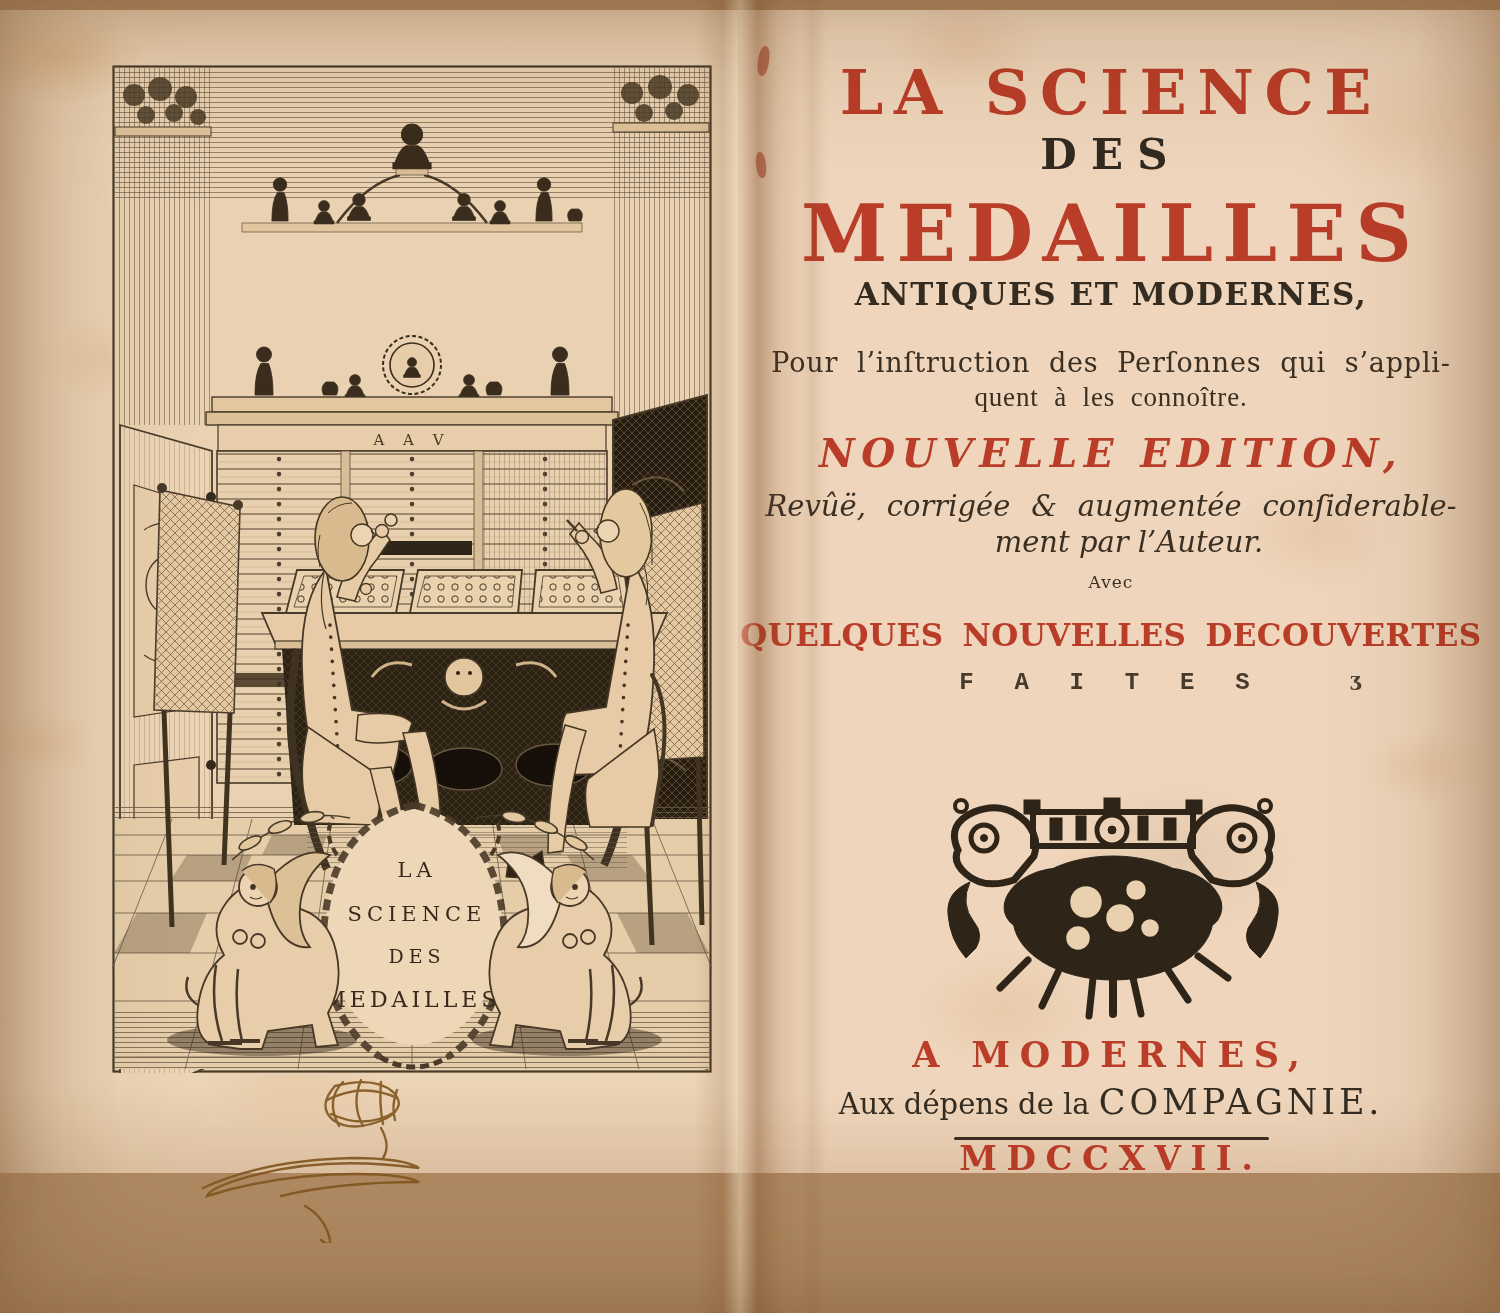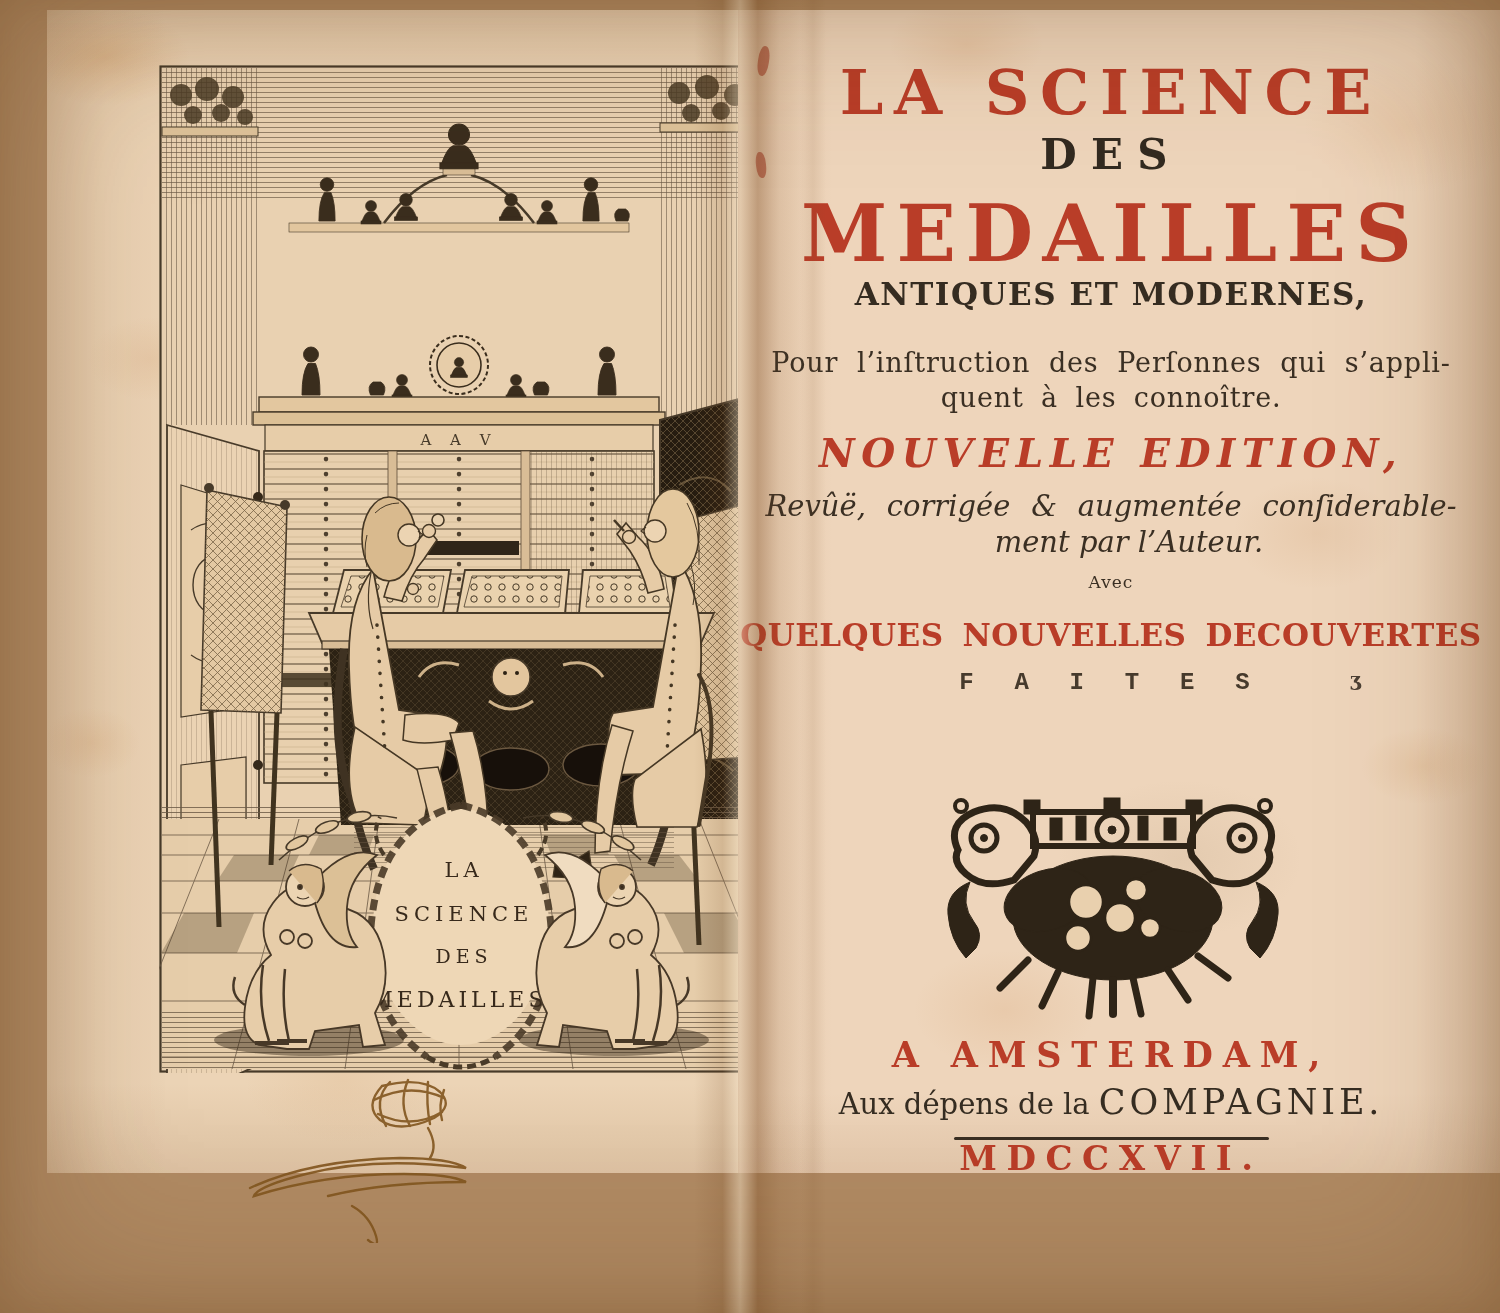--- a/index.html
+++ b/index.html
@@ -9,21 +9,21 @@
   .page-left{left:0;width:738px;
     background:
       radial-gradient(120px 70px at 8% 4%, rgba(196,130,62,.25), transparent 70%),
       radial-gradient(90px 60px at 14% 30%, rgba(199,138,80,.14), transparent 70%),
       radial-gradient(70px 50px at 6% 63%, rgba(199,138,80,.16), transparent 70%),
       radial-gradient(140px 90px at 40% 92%, rgba(205,150,95,.13), transparent 70%),
       radial-gradient(100px 70px at 85% 88%, rgba(196,134,76,.12), transparent 70%),
       linear-gradient(90deg, rgba(130,82,40,.20) 0, rgba(130,82,40,.05) 60px, transparent 120px),
       linear-gradient(0deg, rgba(130,82,40,.14) 0, transparent 90px),
       linear-gradient(180deg, rgba(130,82,40,.10) 0, transparent 70px),
-      #ecd4b6; margin-left: 47px;}
+      #ecd4b6;}
   .page-right{left:738px;width:762px;
     background:
       radial-gradient(110px 70px at 30% 3%, rgba(201,139,82,.18), transparent 70%),
       radial-gradient(150px 95px at 88% 10%, rgba(201,139,82,.14), transparent 70%),
       radial-gradient(120px 80px at 76% 45%, rgba(188,128,74,.13), transparent 70%),
       radial-gradient(170px 110px at 58% 73%, rgba(150,125,88,.12), transparent 72%),
       radial-gradient(130px 85px at 35% 86%, rgba(201,139,82,.15), transparent 70%),
       radial-gradient(90px 55px at 90% 65%, rgba(196,134,70,.16), transparent 70%),
       linear-gradient(90deg, rgba(150,98,50,.30) 0, rgba(150,98,50,.10) 34px, transparent 95px),
       linear-gradient(270deg, rgba(142,94,50,.20) 0, transparent 85px),
@@ -39,21 +39,21 @@
   .engraving{position:absolute;left:112px;top:55px;width:600px;height:1008px;}
   .scribble{position:absolute;left:185px;top:1068px;width:340px;height:165px;}
 
   .rp{position:absolute;left:0;right:16px;text-align:center;color:#3a2f23;}
   .red{color:#b93d28;}
   .t-main1{top:46px;font-size:62px;font-weight:bold;letter-spacing:.17em;}
   .t-des{top:120px;font-size:42px;font-weight:bold;letter-spacing:.34em;color:#322a20;}
   .t-main2{top:178px;font-size:78px;font-weight:bold;letter-spacing:.12em;}
   .t-sub{top:266px;font-size:31px;font-weight:bold;letter-spacing:.05em;color:#352c21;}
   .t-desc1{top:337px;font-size:27px;letter-spacing:.03em;word-spacing:.35em;}
-  .t-desc2{top:372px;font-size:27px;letter-spacing:.03em;word-spacing:.3em;}
+  .t-desc2{top:372px;font-size:27px;letter-spacing:.03em;word-spacing:.3em;font-family:Liberation Serif, serif;}
   .t-ed{top:420px;font-size:39px;font-weight:bold;font-style:italic;letter-spacing:.17em;}
   .t-rev1{top:479px;font-size:29px;font-style:italic;word-spacing:.4em;}
   .t-rev2{top:515px;font-size:29px;font-style:italic;margin-left:36px;}
   .t-avec{top:562px;font-size:17px;letter-spacing:.06em;}
   .t-quel{top:607px;font-size:31px;font-weight:bold;letter-spacing:.015em;word-spacing:.25em;}
   .t-fait{top:659px;font-size:24px;letter-spacing:.55em;font-weight:bold;color:#463a2c;font-family:Liberation Mono, monospace;}
   .t-dans{top:694px;font-size:35px;letter-spacing:.09em;color:#352c21;}
   .t-city{top:1024px;font-size:35px;font-weight:bold;letter-spacing:.28em;}
   .t-pub{top:1064px;font-size:29px;color:#352c21;margin-top:8px;}
   .t-pub .big{font-size:35px;letter-spacing:.11em;}
@@ -421,21 +421,21 @@
       </g>
       <g fill="#e9d0ae" stroke="#2e2417" stroke-width="2.5">
         <circle cx="158" cy="112" r="17"></circle>
           <circle cx="192" cy="128" r="15"></circle>
         <circle cx="150" cy="148" r="13"></circle>
           <circle cx="208" cy="100" r="11"></circle>
           <circle cx="222" cy="138" r="10"></circle>
       </g>
     </svg>
 
-    <div class="rp t-city red">A AMSTERDAM,</div>
+    <div class="rp t-city red">A MODERNES,</div>
     <div class="rp t-pub">
       <span>Aux dépens de la </span><span class="big">COMPAGNIE.</span>
     </div>
     <div class="rp t-rule"><span class="bar"></span></div>
     <div class="rp t-year red">MDCCXVII.</div>
 
     <span class="red-speck" style="left:20px;top:36px;width:11px;height:30px;transform:rotate(8deg);"></span>
     <span class="red-speck" style="left:18px;top:142px;width:10px;height:26px;transform:rotate(-6deg);"></span>
   </div>
 

